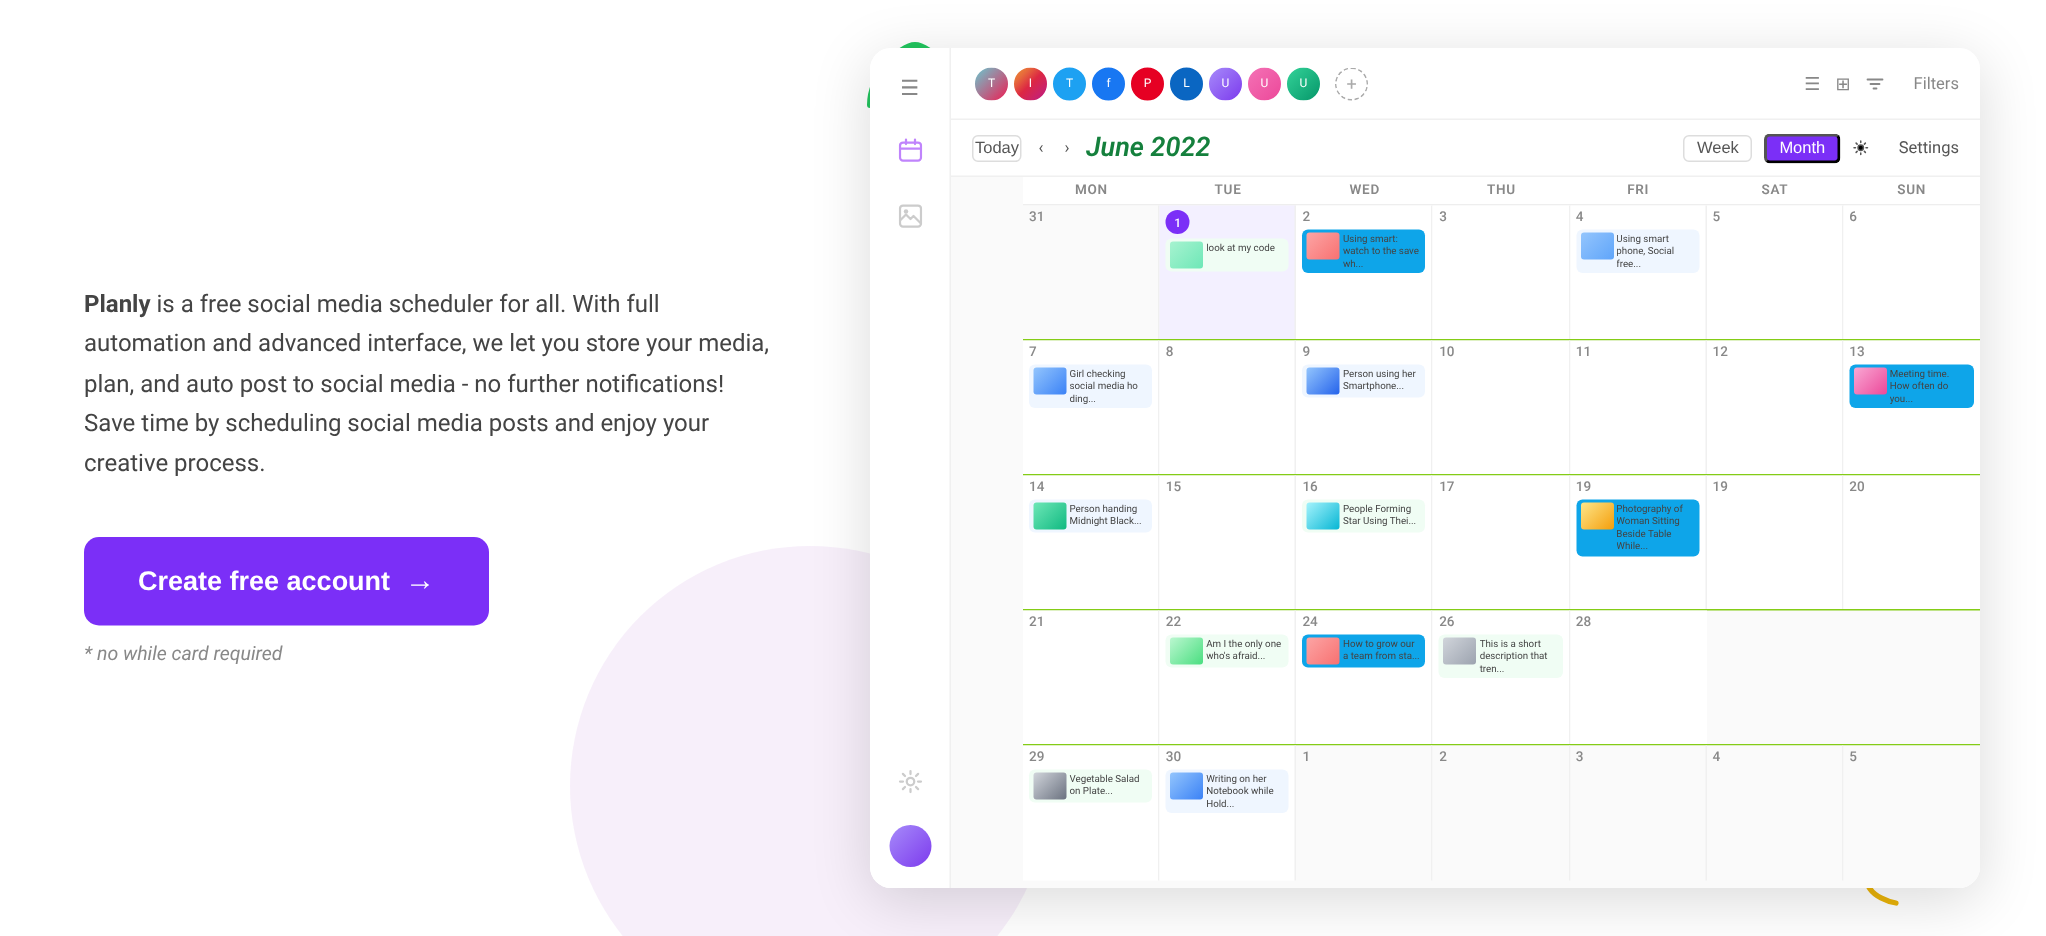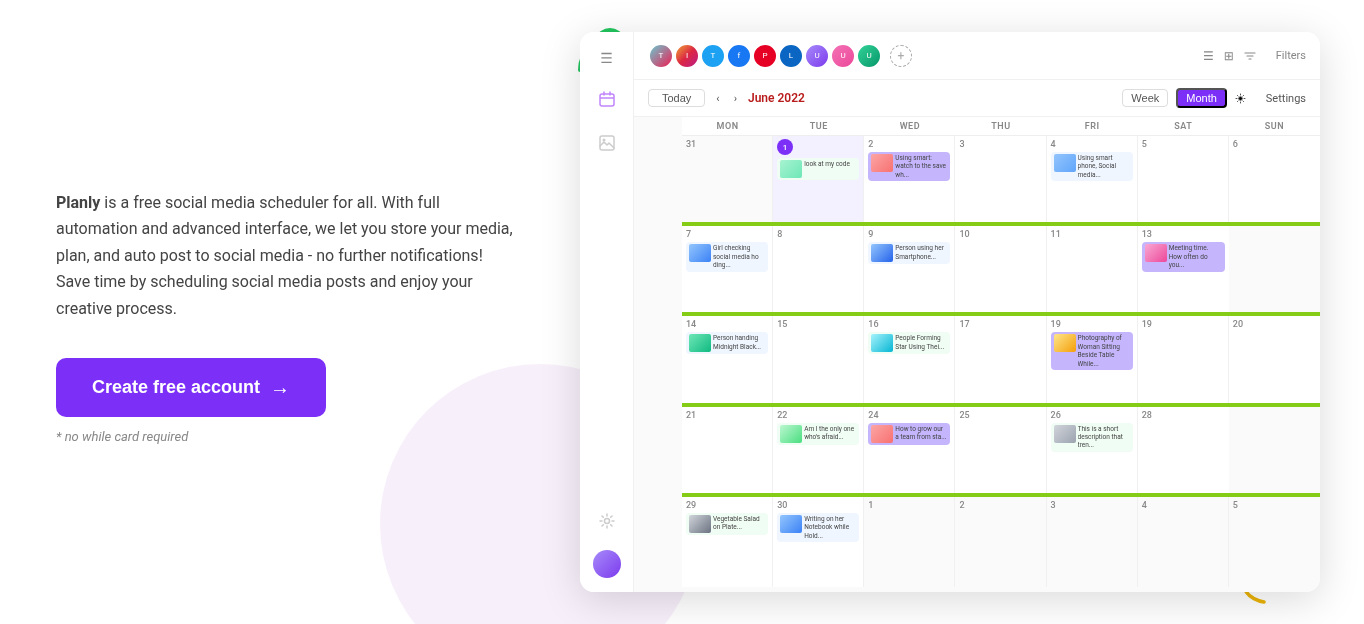--- a/index.html
+++ b/index.html
@@ -226,35 +226,36 @@
       display: flex;
       align-items: center;
       gap: 8px;
       border-bottom: 1px solid #f0f0f0;
     }
     .cal-today-btn {
       font-size: 11px;
       color: #555;
       border: 1px solid #ddd;
       border-radius: 4px;
-      padding: 2px 13px;
+      padding: 2px 1px;
       cursor: pointer;
       background: #fff;
     }
     .cal-nav-arrow {
       font-size: 11px;
       color: #555;
       cursor: pointer;
       padding: 2px 3px;
     }
     .cal-month-label {
-      font-size: 12px;
+      font-size: 18px;
       font-weight: 600;
-      color: #b91c1c;
+      color: #15803d;
       margin-right: auto;
+      font-style: italic;
     }
     .cal-view-week {
       font-size: 11px;
       color: #555;
       border: 1px solid #ddd;
       border-radius: 4px;
       padding: 2px 8px;
       cursor: pointer;
       background: #fff;
     }
@@ -298,21 +299,21 @@
       letter-spacing: 0.5px;
     }
     .cal-body {
       display: grid;
       grid-template-rows: repeat(5, 1fr);
       height: calc(100% - 24px);
     }
     .cal-week {
       display: grid;
       grid-template-columns: repeat(7, 1fr);
-      border-bottom: 4px solid #84cc16;
+      border-bottom: 1px solid #84cc16;
     }
     .cal-week:last-child { border-bottom: none; }
     .cal-cell {
       border-right: 1px solid #f0f0f0;
       padding: 3px 4px;
       min-height: 80px;
       background: #fff;
       position: relative;
     }
     .cal-cell:last-child { border-right: none; }
@@ -344,21 +345,21 @@
       border-radius: 4px;
       padding: 2px 3px;
       margin-bottom: 2px;
       display: flex;
       align-items: flex-start;
       gap: 2px;
       font-size: 7px;
       color: #333;
       line-height: 1.2;
     }
-    .cal-post.pink { background: #c4b5fd; }
+    .cal-post.pink { background: #0ea5e9; }
     .cal-post.blue { background: #eff6ff; }
     .cal-post.green { background: #f0fdf4; }
     .post-thumb {
       width: 22px;
       height: 18px;
       border-radius: 2px;
       flex-shrink: 0;
     }
     .post-text {
       font-size: 6.5px;
@@ -503,21 +504,21 @@
                   <div class="post-text">Using smart: watch to the save wh...</div>
                 </div>
               </div>
               <div class="cal-cell">
                 <div class="cal-date">3</div>
               </div>
               <div class="cal-cell">
                 <div class="cal-date">4</div>
                 <div class="cal-post blue">
                   <div class="post-thumb" style="background:linear-gradient(135deg,#93c5fd,#60a5fa);border-radius:2px;"></div>
-                  <div class="post-text">Using smart phone, Social media...</div>
+                  <div class="post-text">Using smart phone, Social free...</div>
                 </div>
               </div>
               <div class="cal-cell">
                 <div class="cal-date">5</div>
               </div>
               <div class="cal-cell">
                 <div class="cal-date">6</div>
               </div>
             </div>
 
@@ -539,20 +540,23 @@
                   <div class="post-text">Person using her Smartphone...</div>
                 </div>
               </div>
               <div class="cal-cell">
                 <div class="cal-date">10</div>
               </div>
               <div class="cal-cell">
                 <div class="cal-date">11</div>
               </div>
               <div class="cal-cell">
+                <div class="cal-date">12</div>
+              </div>
+              <div class="cal-cell">
                 <div class="cal-date">13</div>
                 <div class="cal-post pink">
                   <div class="post-thumb" style="background:linear-gradient(135deg,#f9a8d4,#ec4899);border-radius:2px;"></div>
                   <div class="post-text">Meeting time. How often do you...</div>
                 </div>
               </div>
             </div>
 
             <div class="cal-week">
               <div class="cal-cell">
@@ -600,23 +604,20 @@
                   <div class="post-thumb" style="background:linear-gradient(135deg,#bbf7d0,#4ade80);border-radius:2px;"></div>
                   <div class="post-text">Am I the only one who's afraid...</div>
                 </div>
               </div>
               <div class="cal-cell">
                 <div class="cal-date">24</div>
                 <div class="cal-post pink">
                   <div class="post-thumb" style="background:linear-gradient(135deg,#fca5a5,#f87171);border-radius:2px;"></div>
                   <div class="post-text">How to grow our a team from sta...</div>
                 </div>
-              </div>
-              <div class="cal-cell">
-                <div class="cal-date">25</div>
               </div>
               <div class="cal-cell">
                 <div class="cal-date">26</div>
                 <div class="cal-post green">
                   <div class="post-thumb" style="background:linear-gradient(135deg,#d1d5db,#9ca3af);border-radius:2px;"></div>
                   <div class="post-text">This is a short description that tren...</div>
                 </div>
               </div>
               <div class="cal-cell">
                 <div class="cal-date">28</div>

